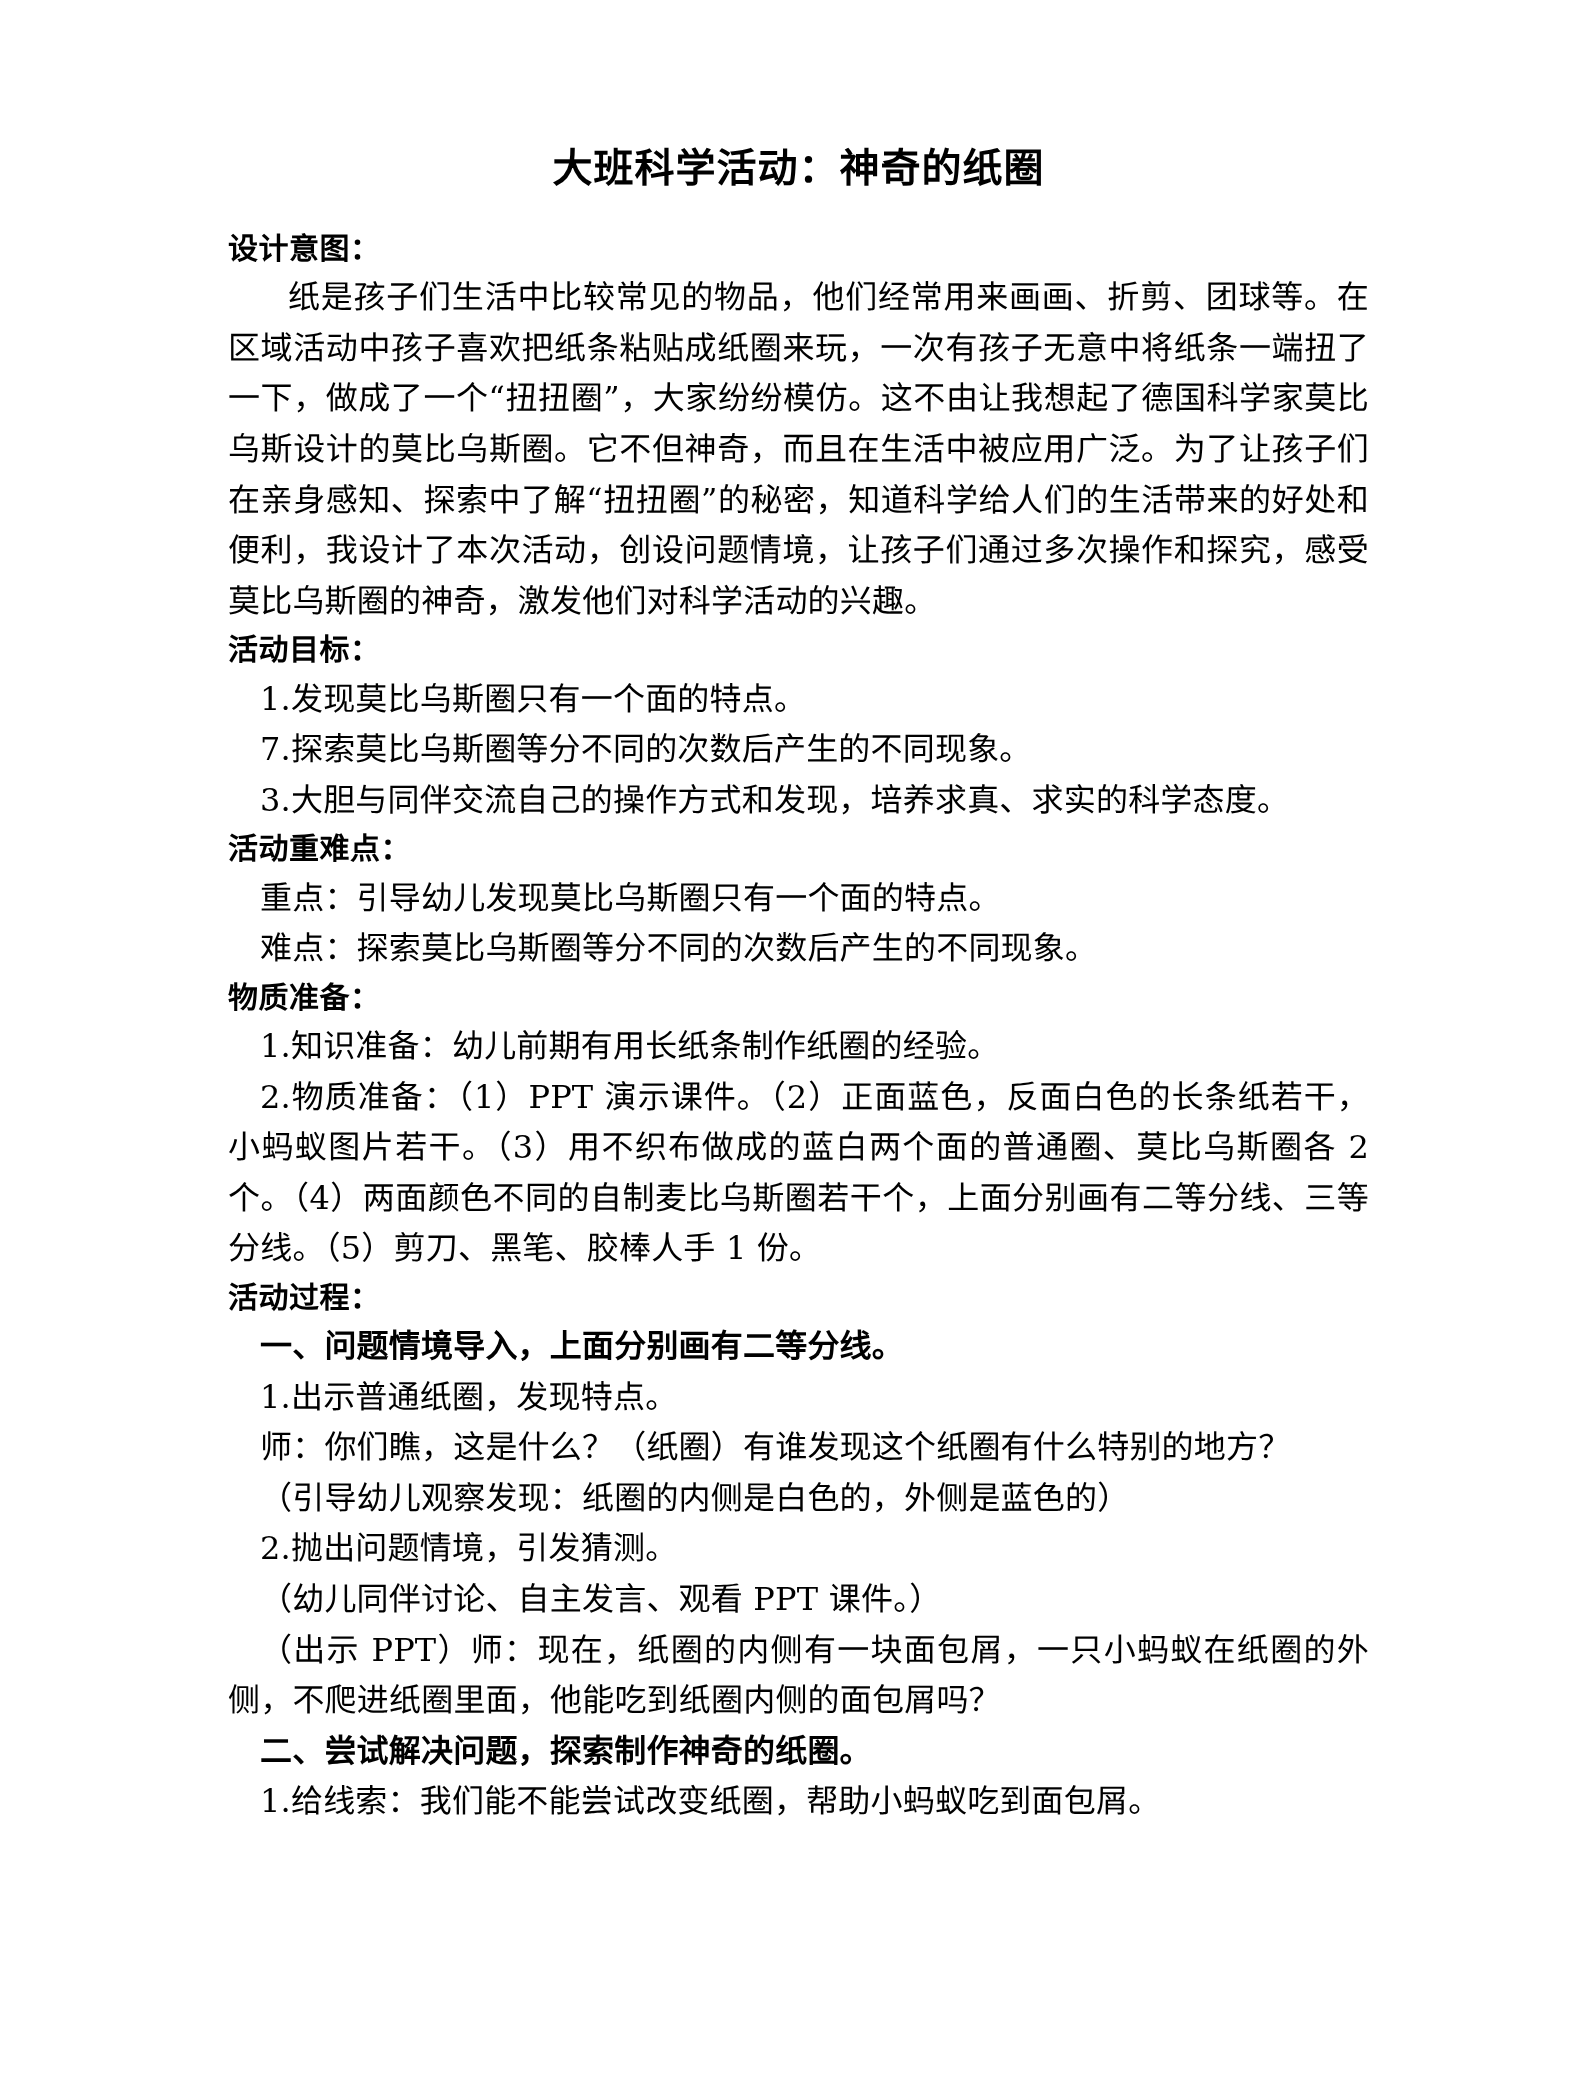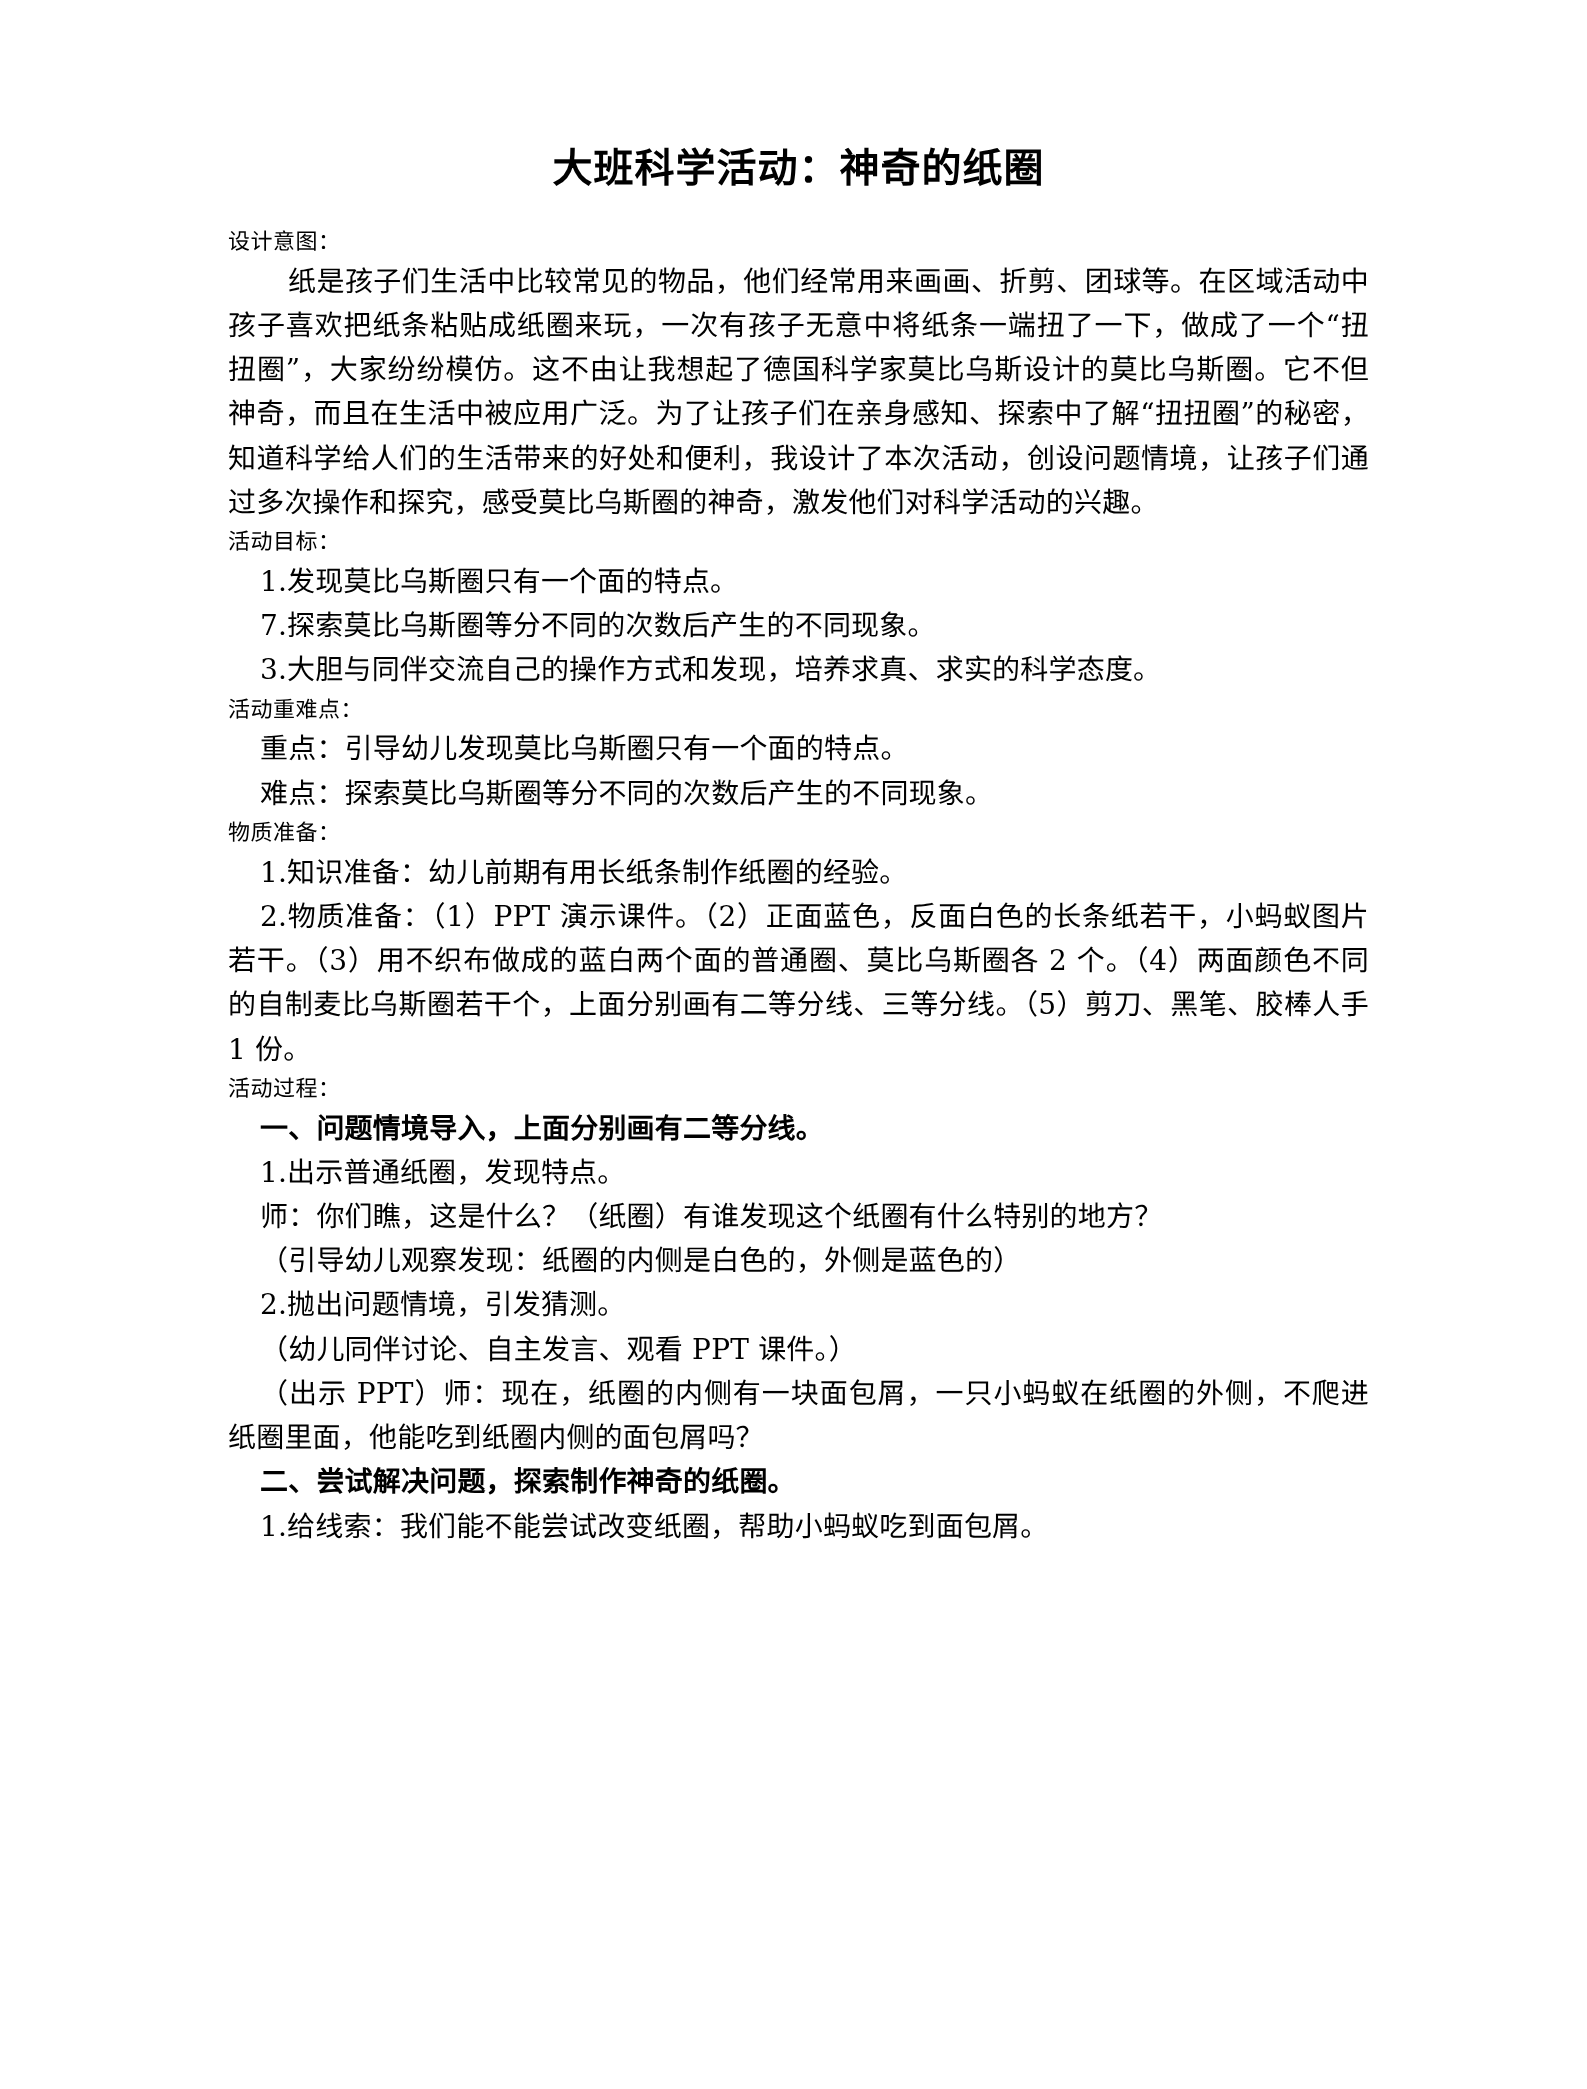--- a/index.html
+++ b/index.html
@@ -23,30 +23,30 @@
   .doc-title {
     text-align: center;
     font-size: 40px;
     font-weight: bold;
     line-height: 1.35;
     letter-spacing: 1px;
     margin: 0 0 30px 0;
     font-family: "DejaVu Serif", "Liberation Serif", serif;
   }
   .section-heading {
-    font-size: 22px;
-    font-weight: normal;
+    font-size: 30px;
+    font-weight: bold;
     line-height: 1.58;
     letter-spacing: 0.5px;
     margin: 0;
     text-align: justify;
     text-justify: inter-ideograph;
   }
   .para {
-    font-size: 28px;
+    font-size: 32px;
     line-height: 1.58;
     margin: 0;
     text-align: justify;
     text-justify: inter-ideograph;
     letter-spacing: 0.2px;
   }
   .indent-1 {
     text-indent: 60px;
   }
   .indent-half {

